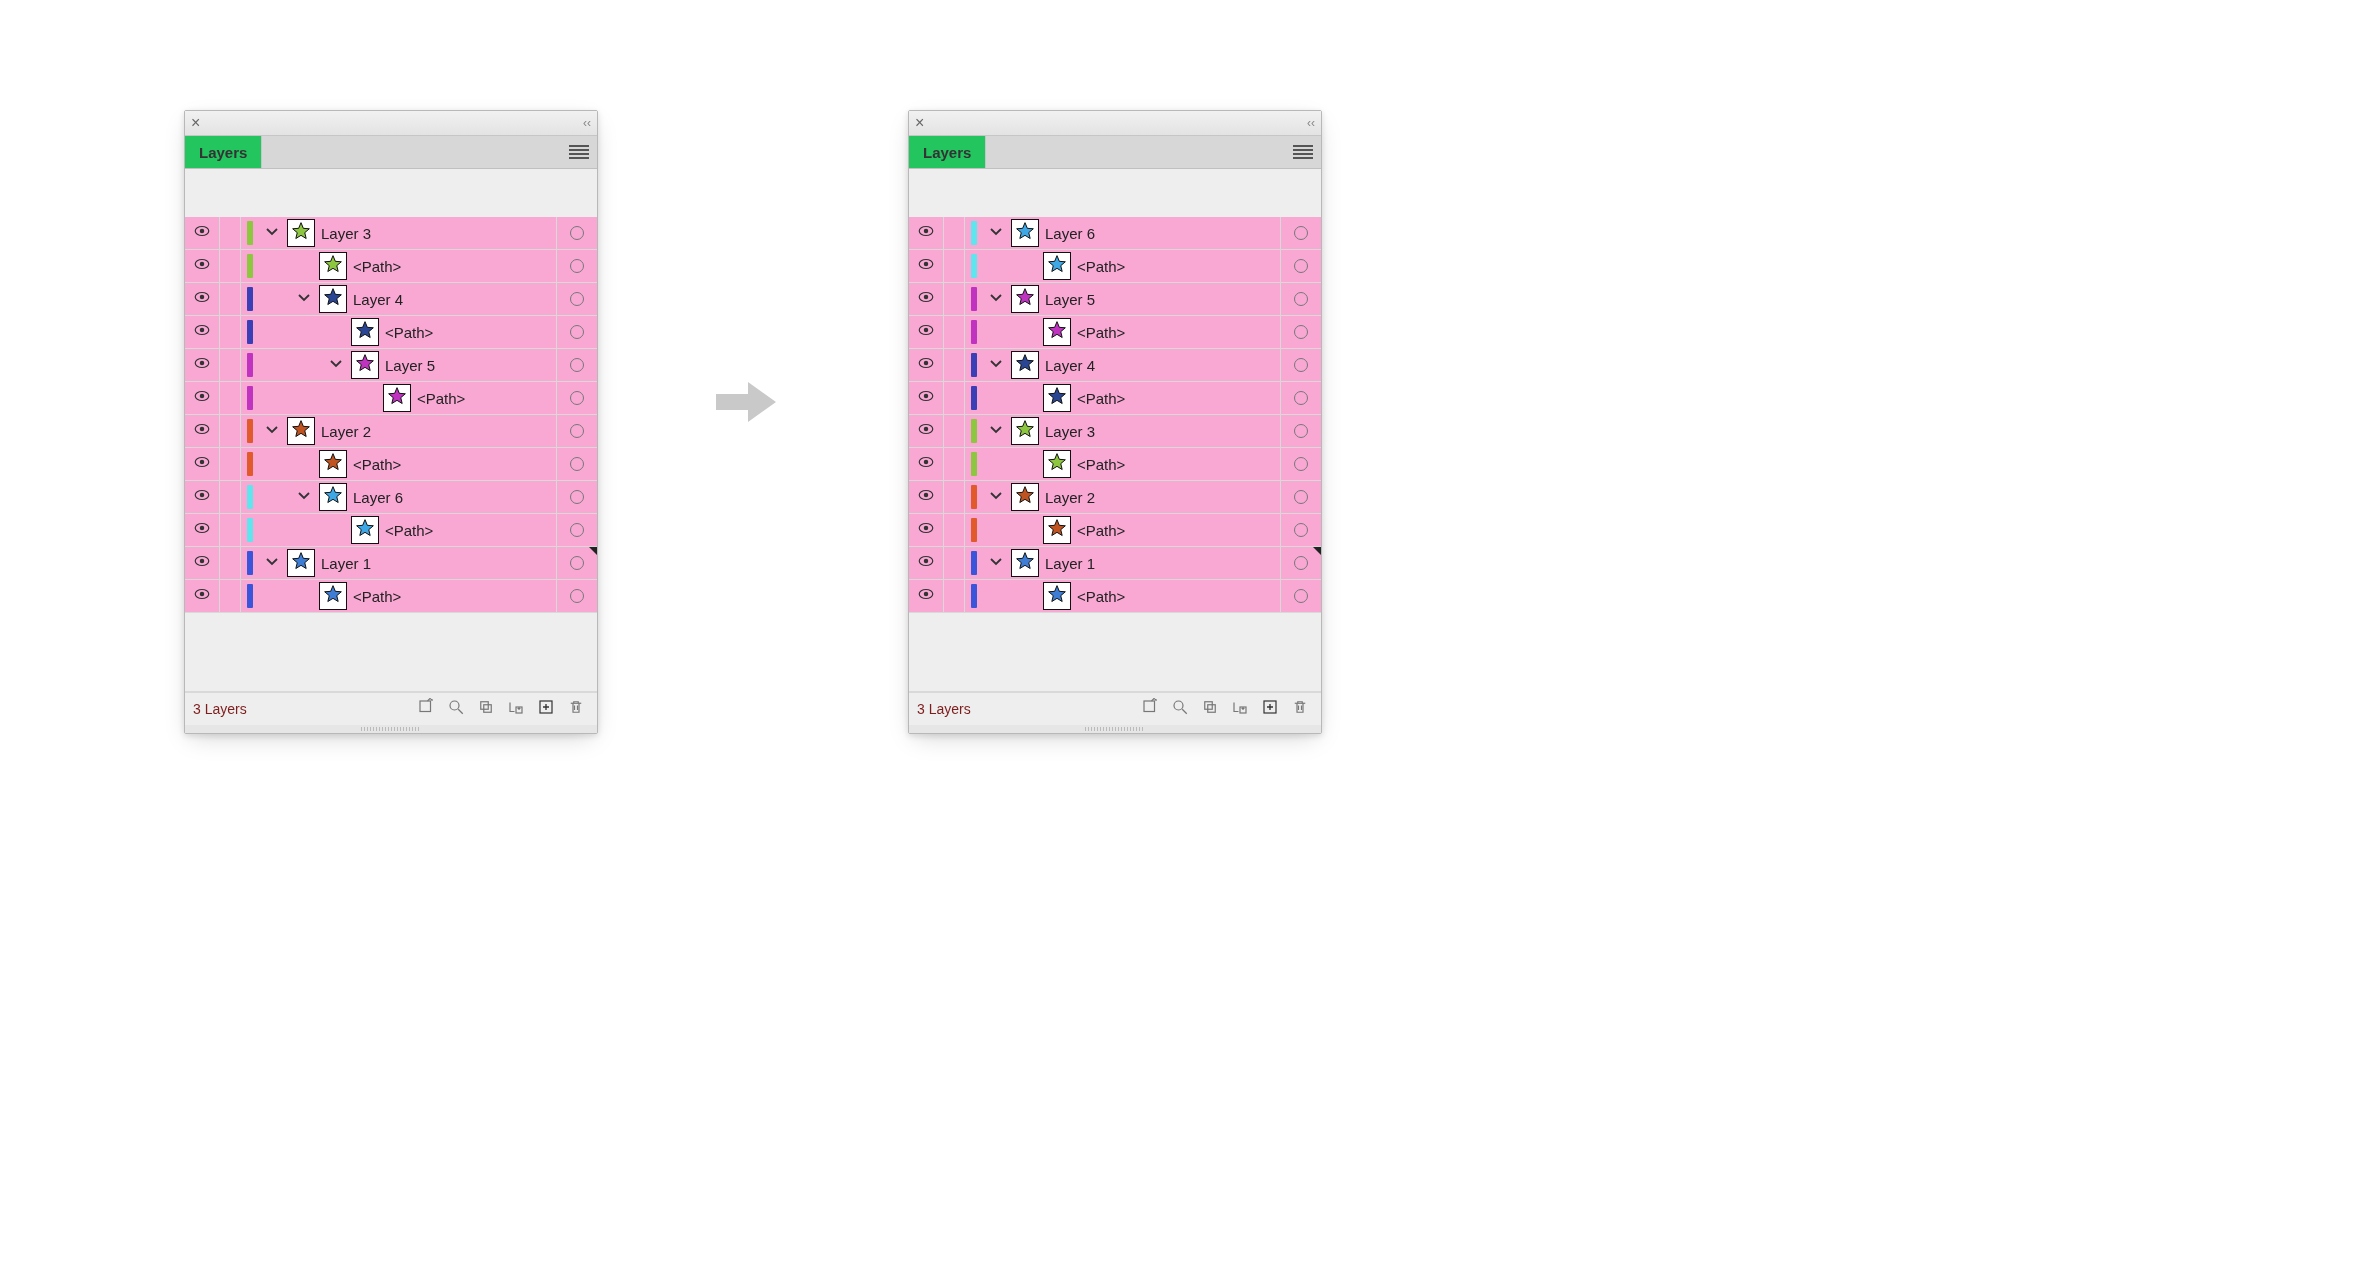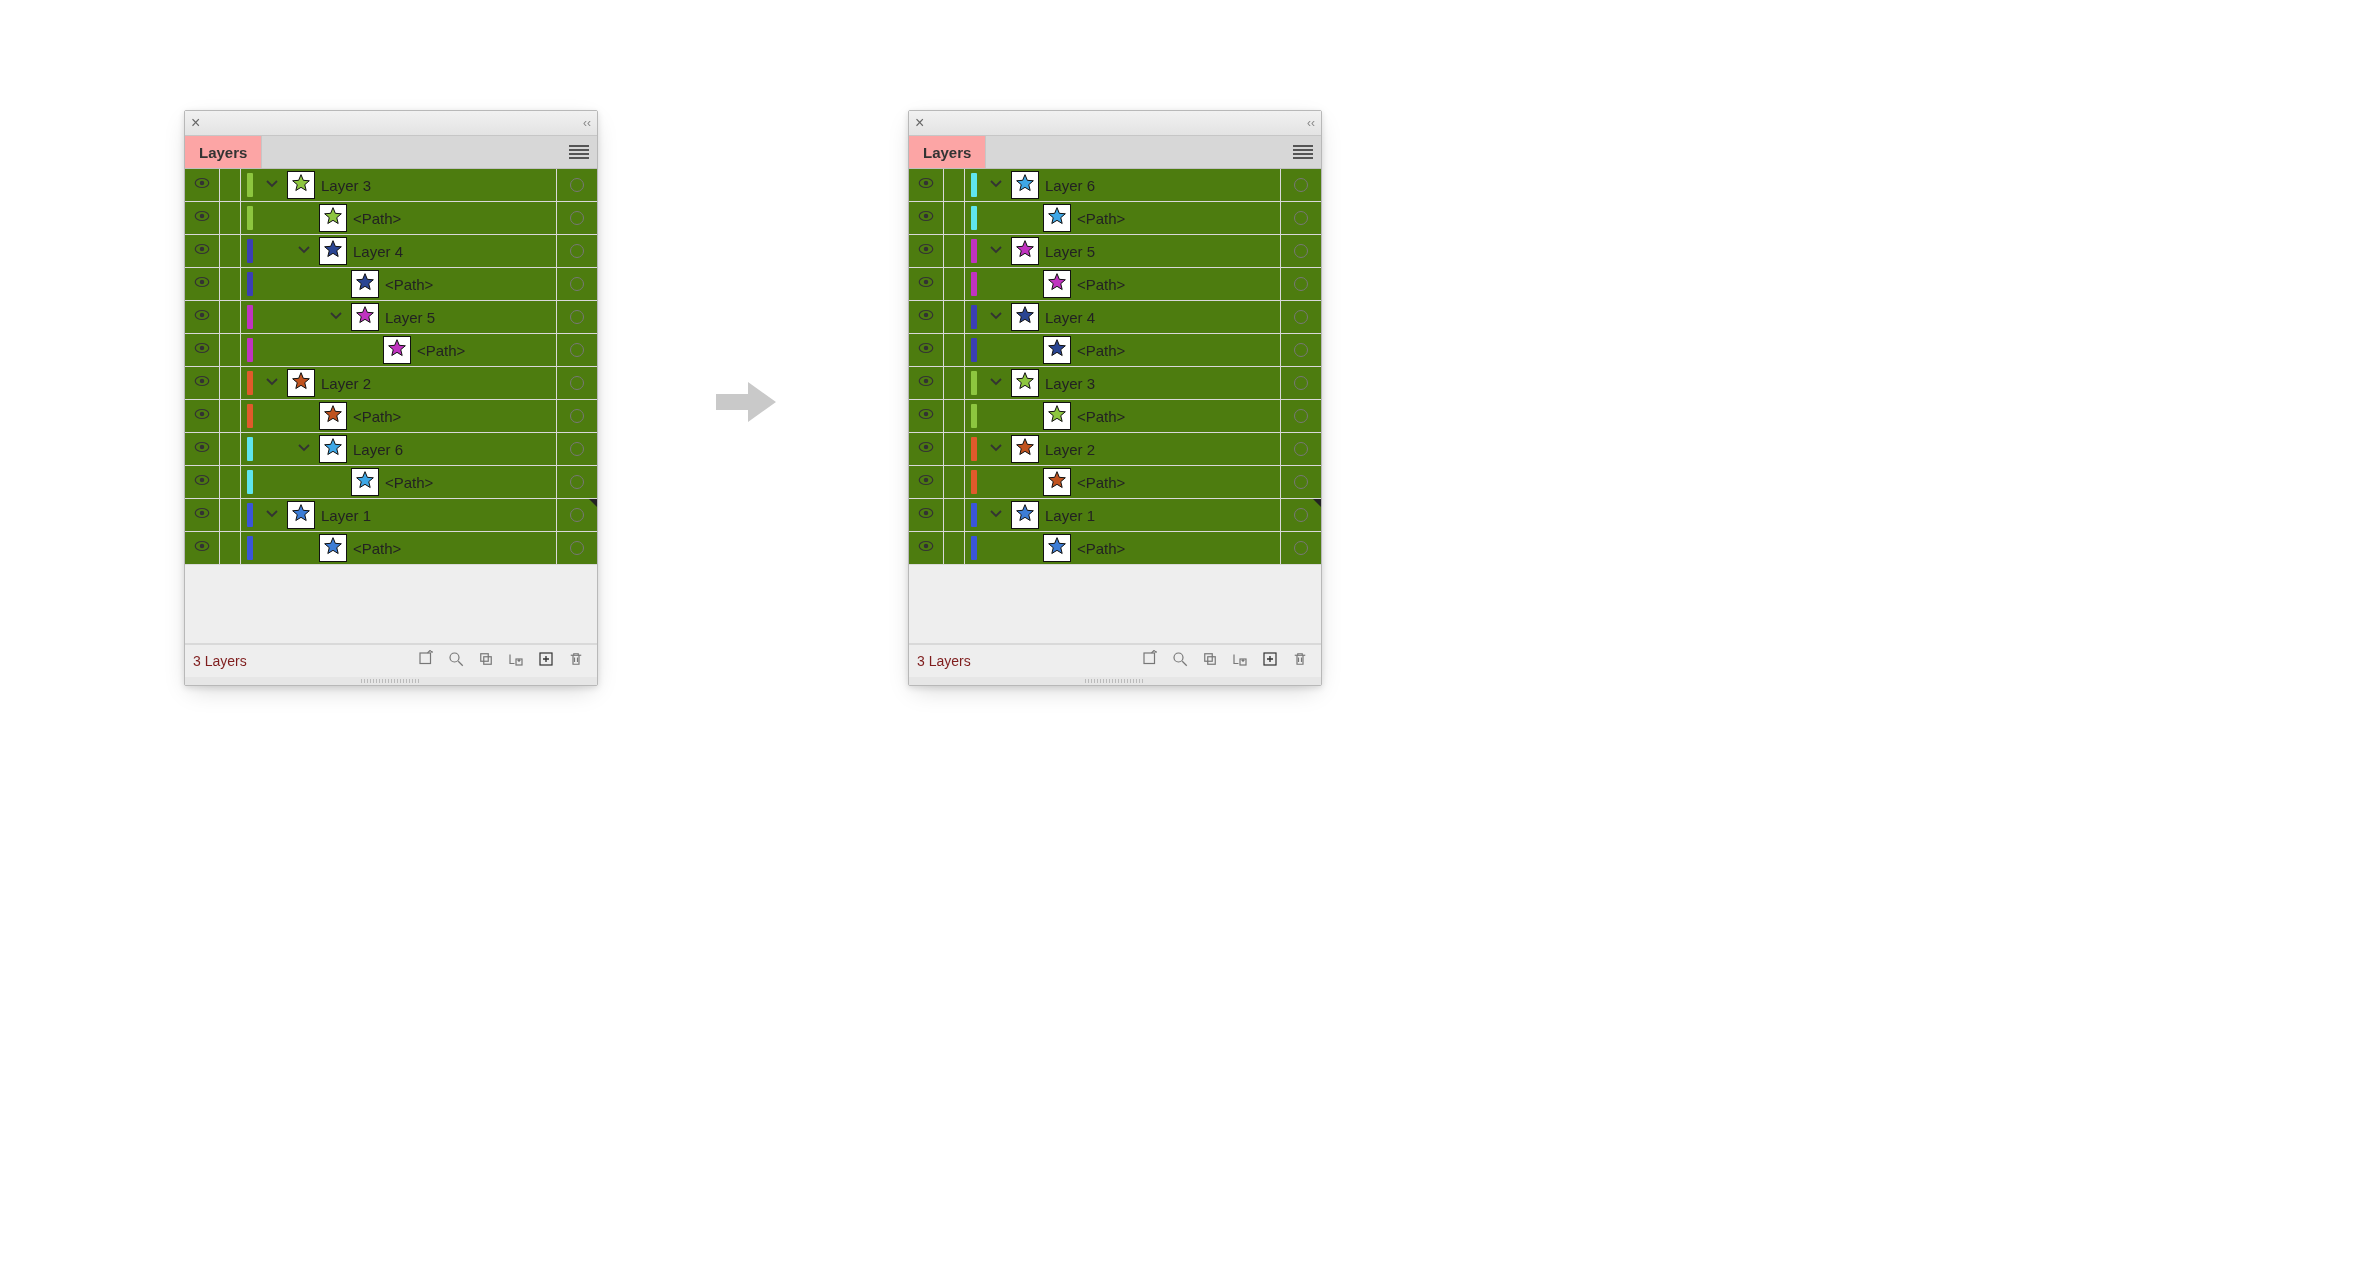--- a/index.html
+++ b/index.html
@@ -48,21 +48,21 @@
   }
   
   .tabrow {
     display: flex;
     align-items: stretch;
     height: 32px;
     background: #d7d7d7;
     border-bottom: 1px solid #c0c0c0;
   }
   .tab {
-    background: #fca5a5;
+    background: #22c55e;
     border-right: 1px solid #c6c6c6;
     padding: 0 14px;
     font-size: 15px;
     font-weight: 600;
     display: flex;
     align-items: center;
     color: #333;
     cursor: pointer;
   }
   .tab-rest {
@@ -80,21 +80,22 @@
     justify-content: space-between;
     cursor: pointer;
   }
   .panel-menu span {
     height: 2px;
     background: #555;
     display: block;
   }
   
   .rows {
-    background: #4d7c0f;
+    background: #f9a8d4;
+    margin-top: 48px;
   }
   .row {
     display: flex;
     align-items: center;
     height: 32px;
     border-bottom: 1px solid #d9d9d9;
   }
   .vis-cell {
     width: 34px;
     display: flex;

